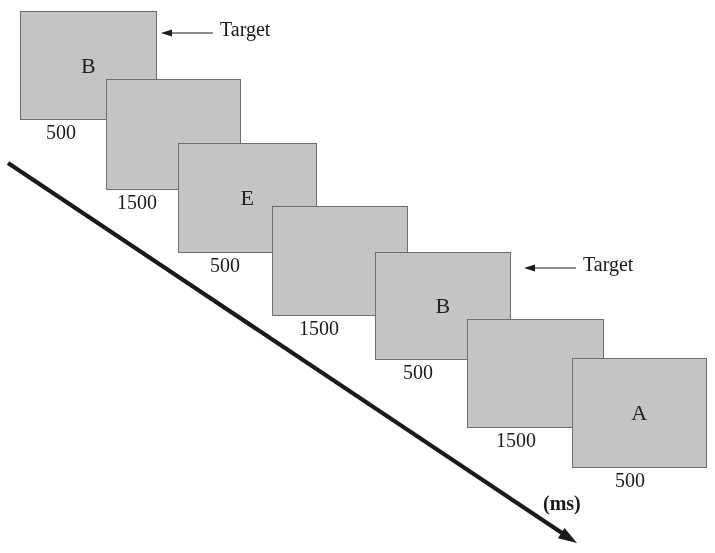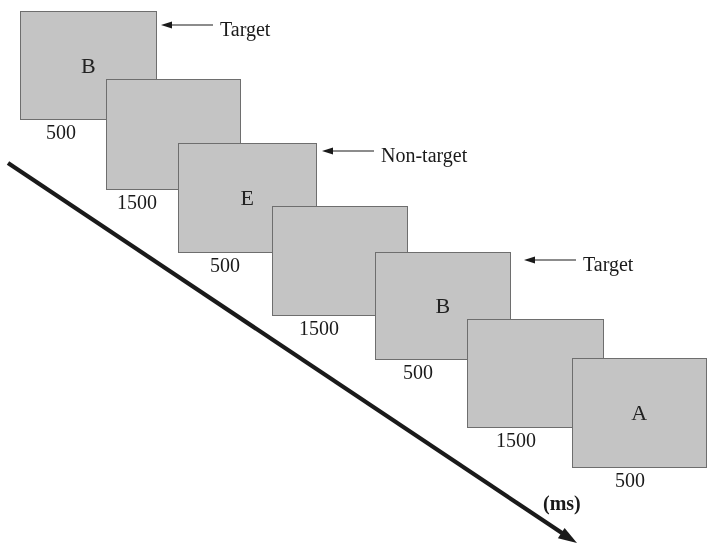--- a/index.html
+++ b/index.html
@@ -56,21 +56,21 @@
   .c1 .duration { left: 25px; }
   .c2 .duration { left: 10px; }
   .c3 .duration { left: 31px; }
   .c4 .duration { left: 26px; }
   .c5 .duration { left: 27px; }
   .c6 .duration { left: 28px; }
   .c7 .duration { left: 42px; }
   .annotation {
     position: absolute;
     display: flex;
-    align-items: flex-start;
+    align-items: flex-end;
     height: 20px;
     color: var(--ink);
   }
   .ann-arrow { flex: 0 0 auto; display: block; }
   .ann-label {
     font-size: 20px;
     margin-left: 7px;
     white-space: nowrap;
     line-height: 20px;
   }
@@ -126,27 +126,20 @@
   </div>
 
   <div class="annotation a1">
     <svg class="ann-arrow" width="52" height="12" viewBox="0 0 52 12" xmlns="http://www.w3.org/2000/svg" aria-hidden="true">
       <line x1="9" y1="6" x2="52" y2="6" stroke="currentColor" stroke-width="1.2"></line>
       <polygon points="0,6 11,2.4 11,9.6" fill="currentColor"></polygon>
     </svg>
     <span class="ann-label">Target</span>
   </div>
 
-  <div class="annotation a2">
-    <svg class="ann-arrow" width="52" height="12" viewBox="0 0 52 12" xmlns="http://www.w3.org/2000/svg" aria-hidden="true">
-      <line x1="9" y1="6" x2="52" y2="6" stroke="currentColor" stroke-width="1.2"></line>
-      <polygon points="0,6 11,2.4 11,9.6" fill="currentColor"></polygon>
-    </svg>
-    <span class="ann-label">Non-target</span>
-  </div>
 
   <div class="annotation a3">
     <svg class="ann-arrow" width="52" height="12" viewBox="0 0 52 12" xmlns="http://www.w3.org/2000/svg" aria-hidden="true">
       <line x1="9" y1="6" x2="52" y2="6" stroke="currentColor" stroke-width="1.2"></line>
       <polygon points="0,6 11,2.4 11,9.6" fill="currentColor"></polygon>
     </svg>
     <span class="ann-label">Target</span>
   </div>
 
   <div class="ms-label">(ms)</div>

